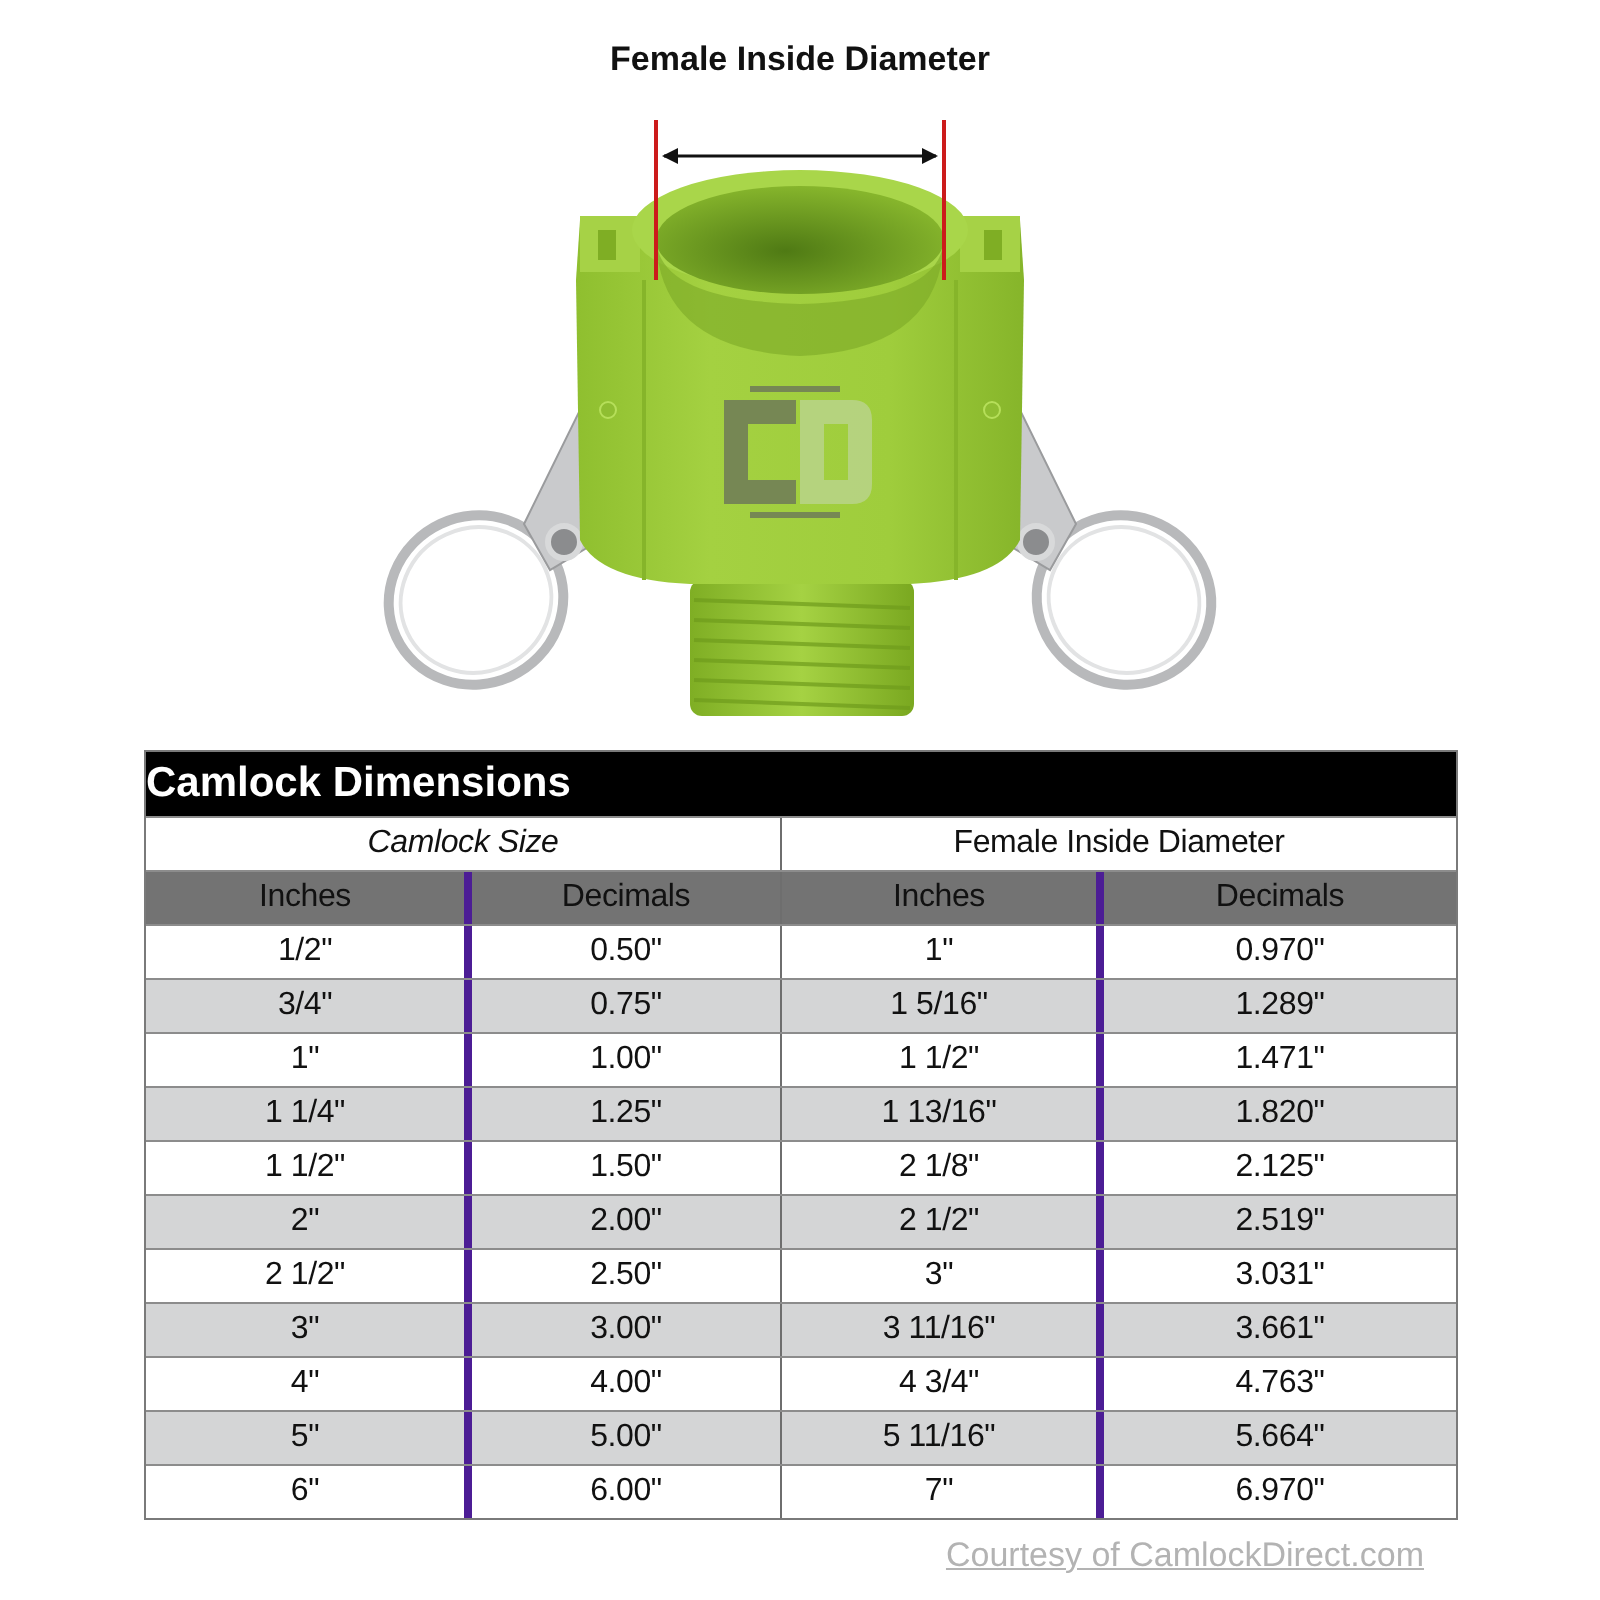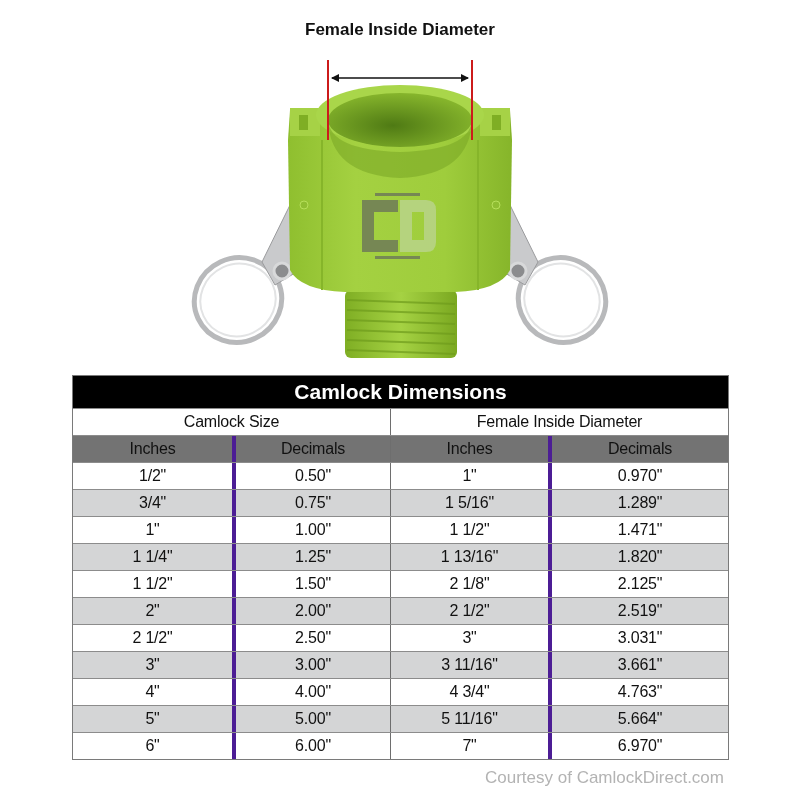--- a/index.html
+++ b/index.html
@@ -12,43 +12,43 @@
   }
 
   .product { position: absolute; left: 0; top: 0; width: 800px; height: 370px; }
 
   .table {
     position: absolute; left: 72px; top: 375px; width: 657px;
     border: 1px solid #7a7a7a; border-collapse: collapse;
   }
   .t-title {
     height: 32px; background: #000; color: #fff;
-    font-weight: bold; font-size: 21px; text-align: center; line-height: 32px;
+    font-weight: bold; font-size: 21px; text-align: left; line-height: 32px;
   }
   .row { display: flex; height: 27px; border-top: 1px solid #8c8c8c; }
   .row.group { background: #fff; height: 27px; }
   .row.colhead { background: #737373; border-top: 1px solid #8c8c8c; }
   .row.even { background: #d4d5d6; }
   .row.odd { background: #ffffff; }
   .cell {
     text-align: center; font-size: 16px; line-height: 26px; color: #111;
     letter-spacing: -0.2px;
   }
   .cell + .cell { border-left: 4px solid #4c1d95; }
   .c1 { width: 159px; }
   .c2 { width: 158px; }
   .c3 { width: 158px; }
   .c4 { width: 180px; }
-  .g1 { width: 317px; }
+  .g1 { width: 317px; font-style: italic; }
   .g2 { width: 338px; }
   .row .cell.mid { border-left: 1.5px solid #6e6e6e; }
 
   .credit {
-    position: absolute; right: 76px; top: 768px;
-    font-size: 17px; color: #b3b3b3;
+    position: absolute; right: 88px; top: 768px;
+    font-size: 17px; color: #b3b3b3; text-decoration: underline;
   }
 </style>
 </head>
 <body>
 
 <div class="figure-title">Female Inside Diameter</div>
 
 <svg class="product" viewBox="0 0 800 370" width="800" height="370">
   <defs>
     <linearGradient id="bodyG" x1="0" x2="1" y1="0" y2="0">

